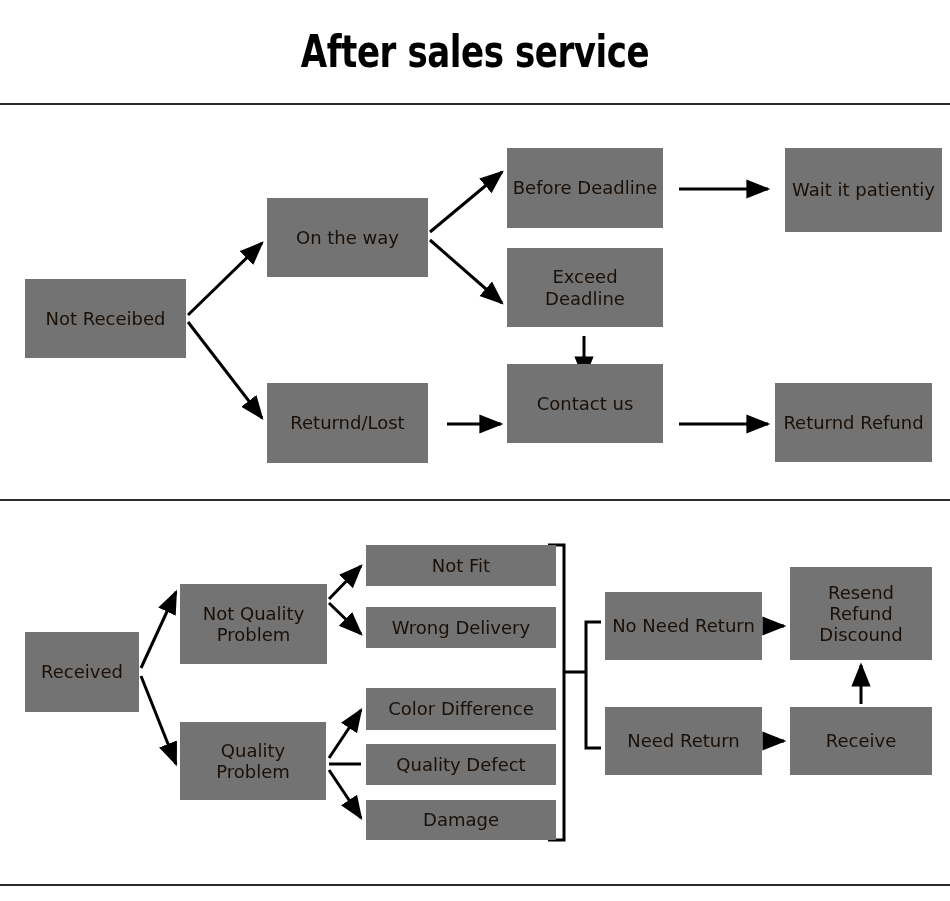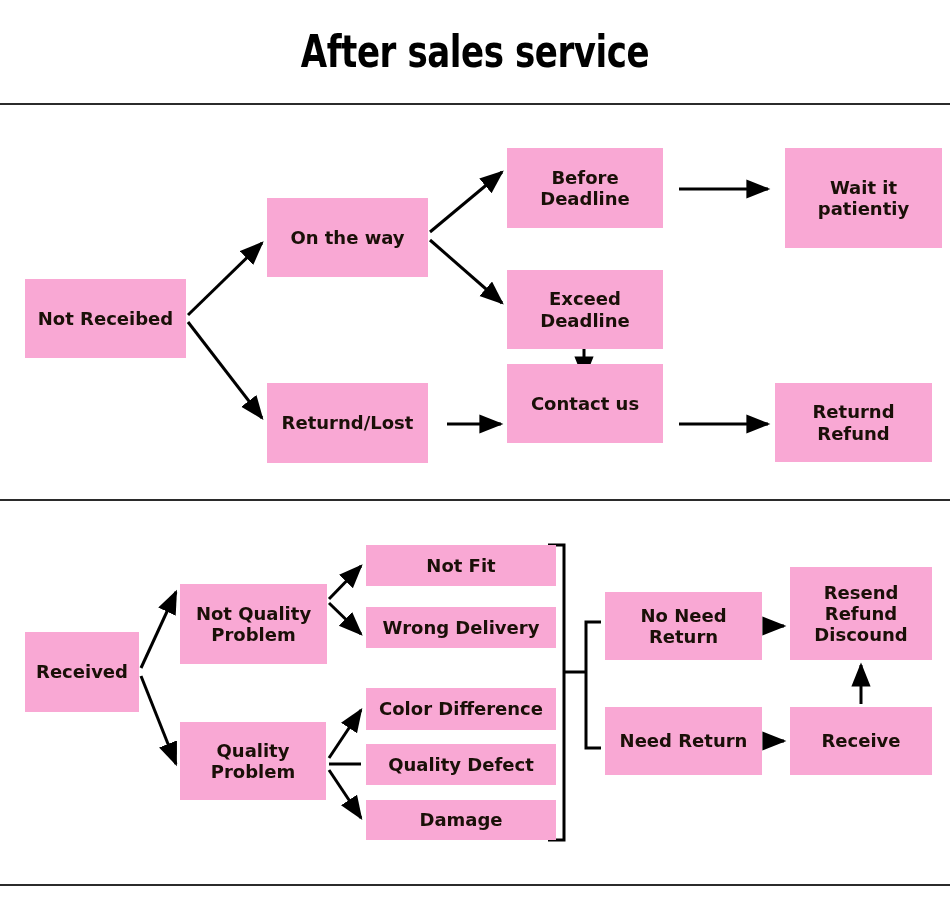--- a/index.html
+++ b/index.html
@@ -33,27 +33,27 @@
   }
   .divider {
     position: absolute;
     left: 0;
     width: 950px;
     height: 2px;
     background: #2b2b2b;
   }
   .node {
     position: absolute;
-    background: #f9a8d4;
+    background: #737373;
     color: #1a1008;
     display: flex;
     align-items: center;
     justify-content: center;
     text-align: center;
-    font-weight: bold;
+    font-weight: normal;
     line-height: 1.18;
     box-sizing: border-box;
     padding: 2px 4px;
   }
   .svg-layer {
     position: absolute;
     left: 0;
     top: 0;
     width: 950px;
     height: 901px;
@@ -105,23 +105,23 @@
       <line x1="766" y1="626" x2="784" y2="626" marker-end="url(#ah)"></line>
       <line x1="766" y1="741" x2="784" y2="741" marker-end="url(#ah)"></line>
       <line x1="861" y1="704" x2="861" y2="665" marker-end="url(#ah)"></line>
     </g>
   </svg>
 
   <div class="node" style="left:25px;top:279px;width:161px;height:79px;font-size:18px">Not Receibed</div>
   <div class="node" style="left:267px;top:198px;width:161px;height:79px;font-size:18px">On the way</div>
   <div class="node" style="left:267px;top:383px;width:161px;height:80px;font-size:18px">Returnd/Lost</div>
   <div class="node" style="left:507px;top:148px;width:156px;height:80px;font-size:18px">Before Deadline</div>
-  <div class="node" style="left:507px;top:270px;width:156px;height:79px;font-size:18px">Exceed Deadline</div>
+  <div class="node" style="left:507px;top:248px;width:156px;height:79px;font-size:18px">Exceed Deadline</div>
   <div class="node" style="left:507px;top:364px;width:156px;height:79px;font-size:18px">Contact us</div>
-  <div class="node" style="left:785px;top:148px;width:157px;height:100px;font-size:18px">Wait it patientiy</div>
+  <div class="node" style="left:785px;top:148px;width:157px;height:84px;font-size:18px">Wait it patientiy</div>
   <div class="node" style="left:775px;top:383px;width:157px;height:79px;font-size:18px">Returnd Refund</div>
 
   <div class="node" style="left:25px;top:632px;width:114px;height:80px;font-size:18px">Received</div>
   <div class="node" style="left:180px;top:584px;width:147px;height:80px;font-size:18px">Not Quality Problem</div>
   <div class="node" style="left:180px;top:722px;width:146px;height:78px;font-size:18px">Quality Problem</div>
   <div class="node" style="left:366px;top:545px;width:190px;height:41px;font-size:18px">Not Fit</div>
   <div class="node" style="left:366px;top:607px;width:190px;height:41px;font-size:18px">Wrong Delivery</div>
   <div class="node" style="left:366px;top:688px;width:190px;height:42px;font-size:18px">Color Difference</div>
   <div class="node" style="left:366px;top:744px;width:190px;height:41px;font-size:18px">Quality Defect</div>
   <div class="node" style="left:366px;top:800px;width:190px;height:40px;font-size:18px">Damage</div>

